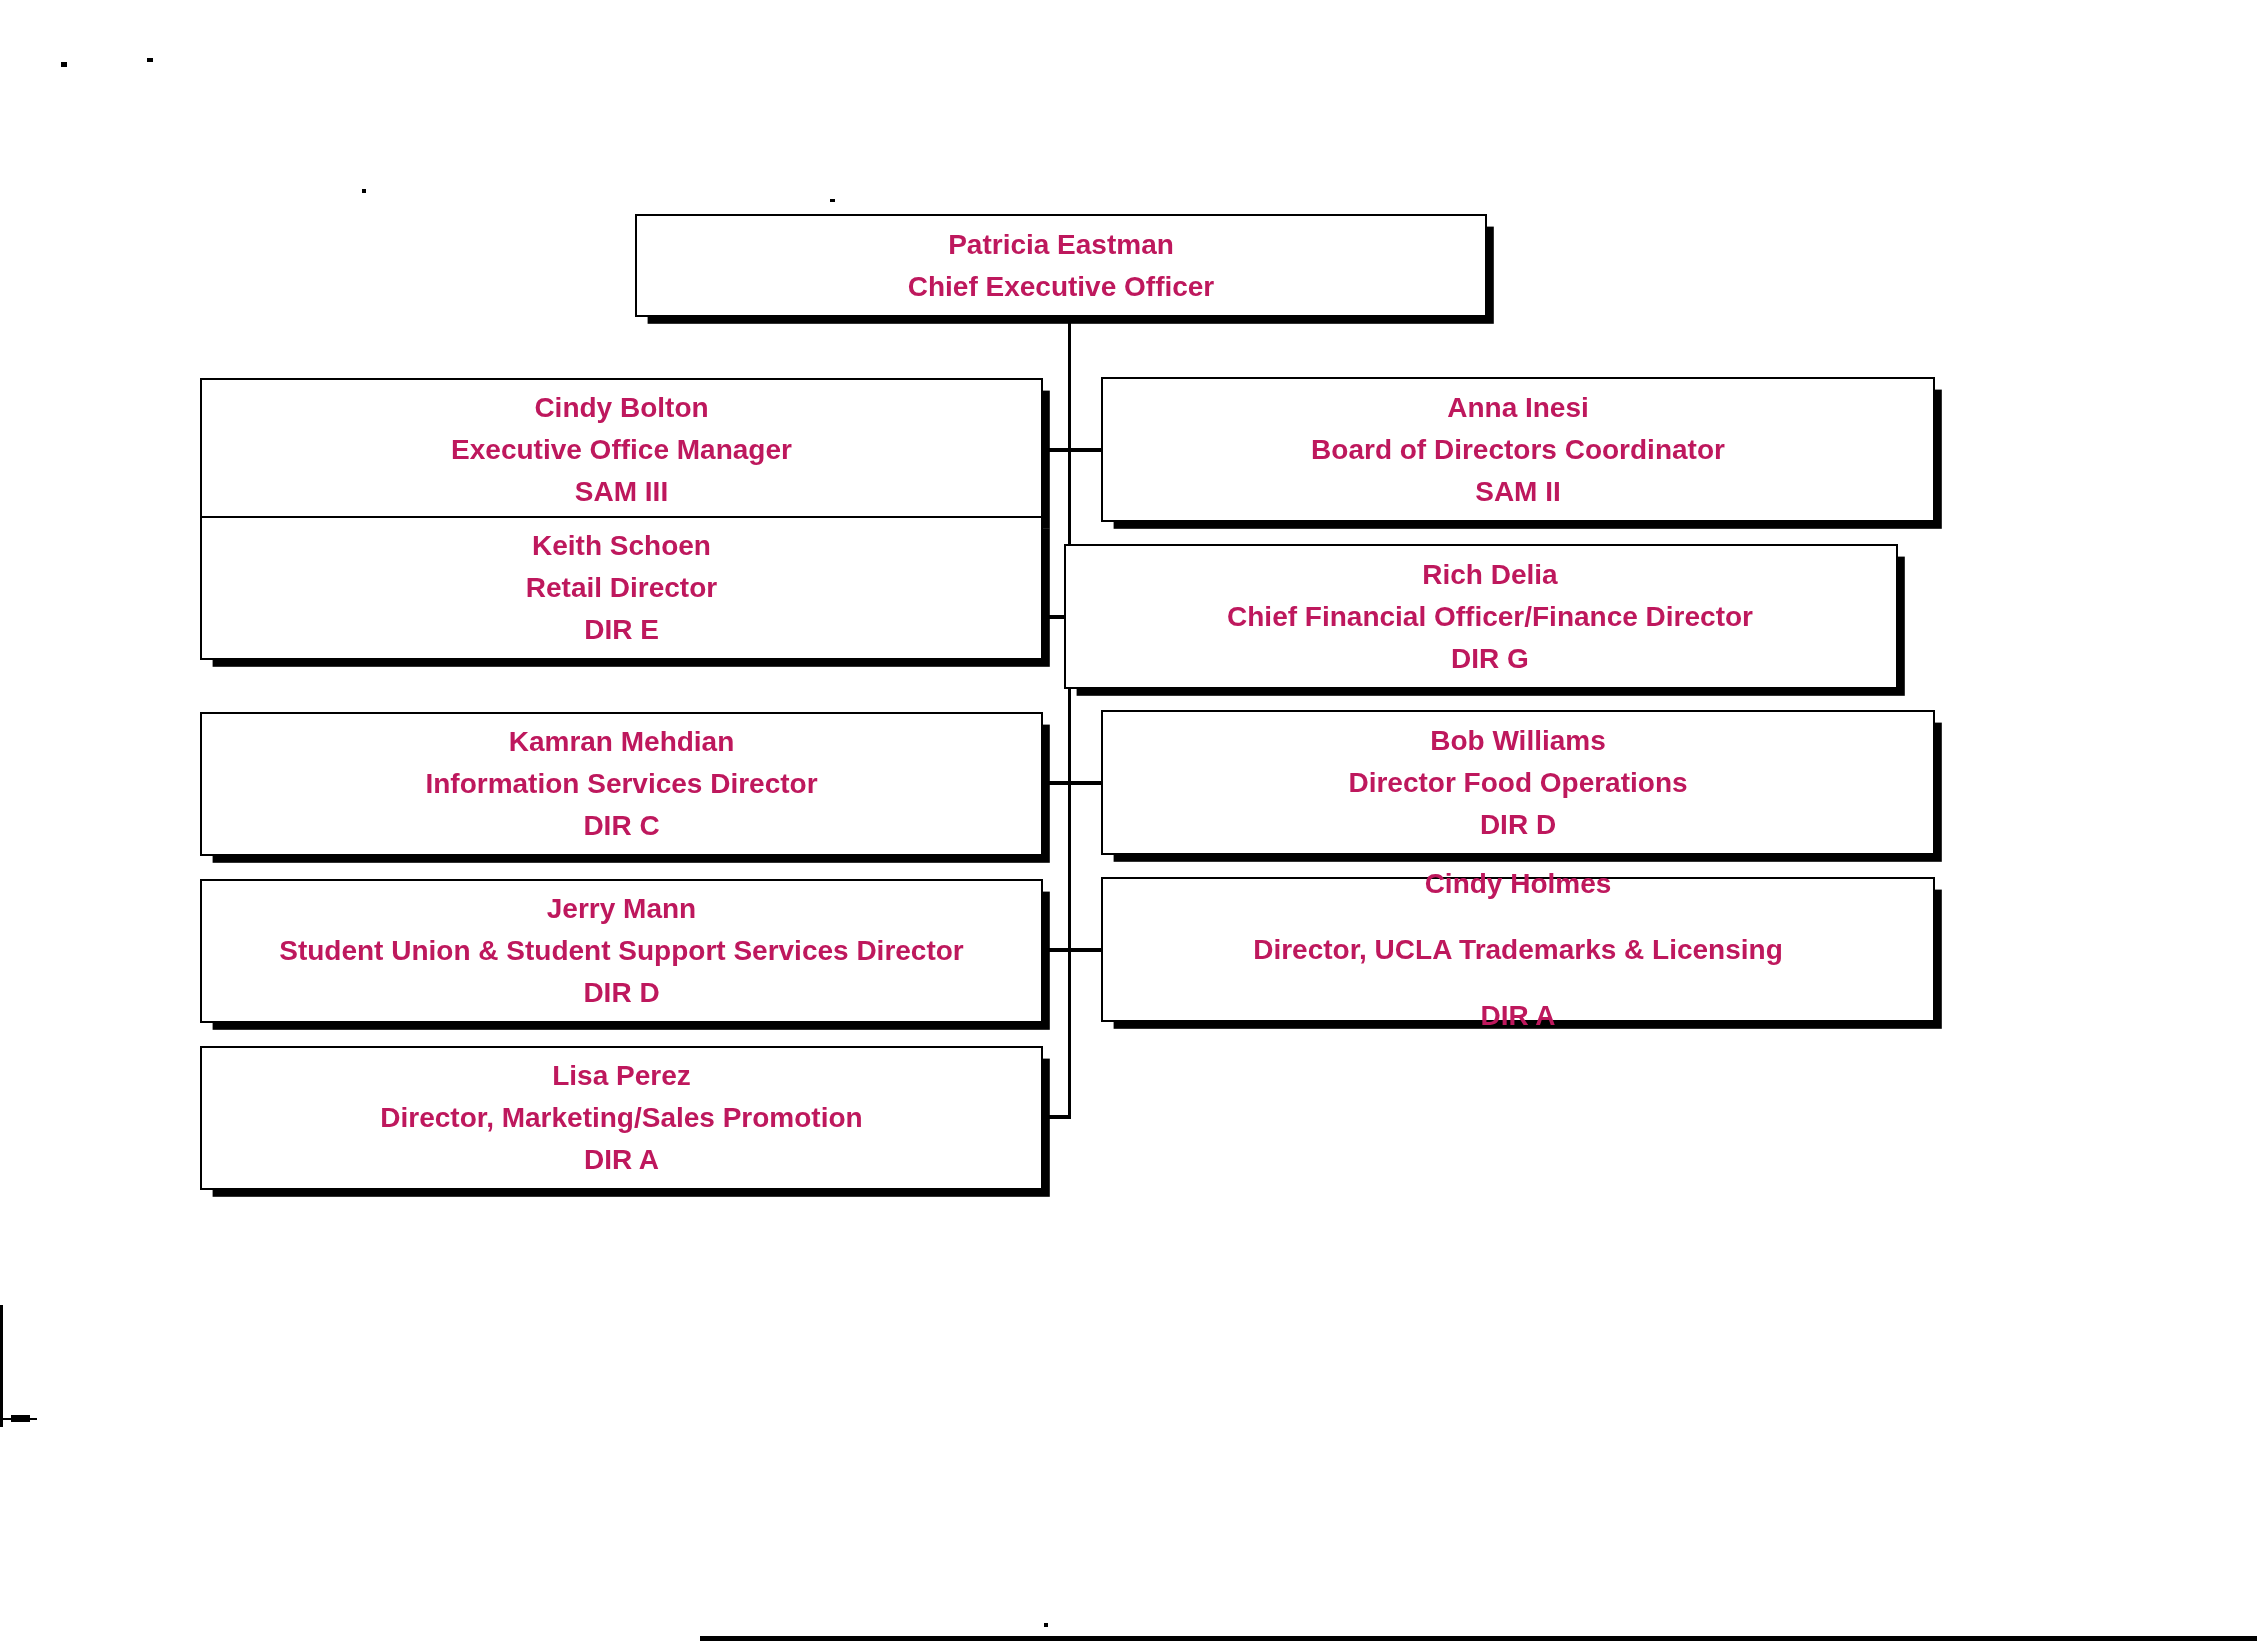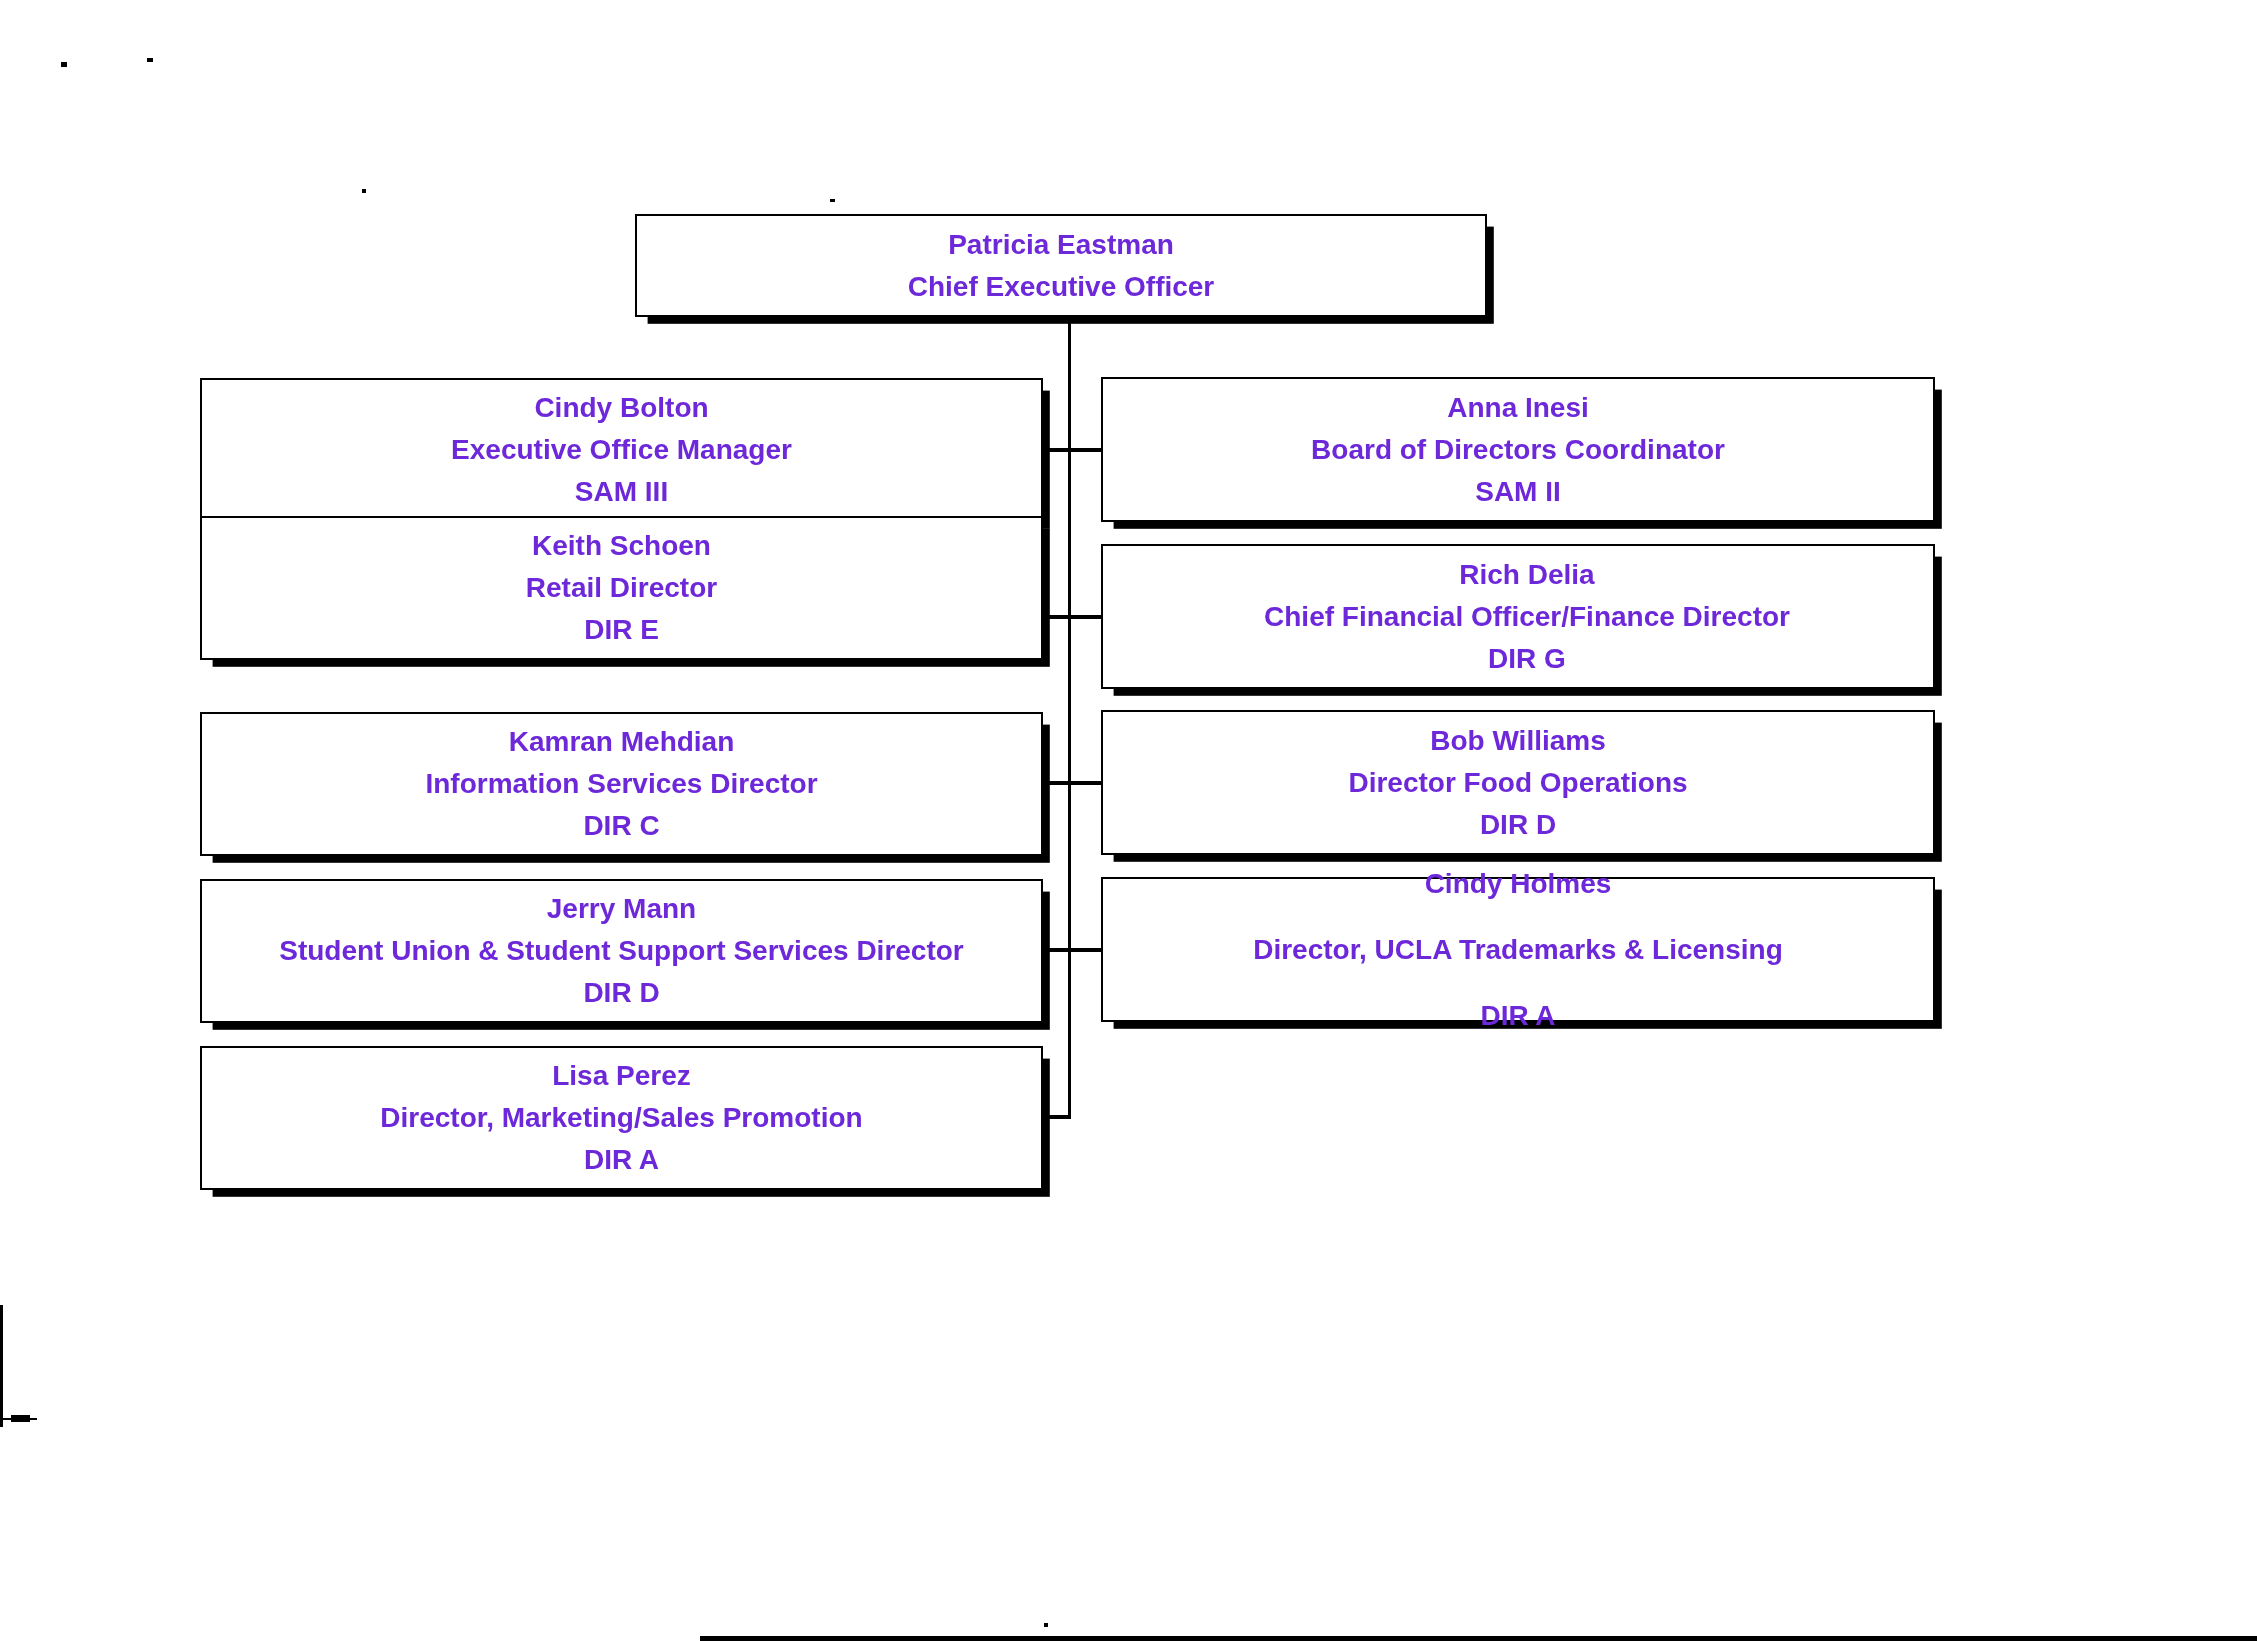--- a/index.html
+++ b/index.html
@@ -25,21 +25,21 @@
     flex-direction: column;
     justify-content: center;
     align-items: center;
     text-align: center;
     z-index: 2;
   }
   .org-box .line {
     font-weight: bold;
     font-size: 28px;
     line-height: 42px;
-    color: #6d28d9;
+    color: #be185d;
     white-space: nowrap;
   }
   .connector {
     position: absolute;
     background: #000000;
     z-index: 1;
   }
   .artifact {
     position: absolute;
     background: #000000;
@@ -88,21 +88,21 @@
     <div class="line">Lisa Perez</div>
     <div class="line">Director, Marketing/Sales Promotion</div>
     <div class="line">DIR A</div>
   </div>
 
   <div class="org-box" style="left:1101px; top:377px; width:834px; height:145px;">
     <div class="line">Anna Inesi</div>
     <div class="line">Board of Directors Coordinator</div>
     <div class="line">SAM II</div>
   </div>
-  <div class="org-box" style="left:1101px; top:544px; width:834px; height:145px;padding-left:18px;">
+  <div class="org-box" style="left:1064px; top:544px; width:834px; height:145px;padding-left:18px;">
     <div class="line">Rich Delia</div>
     <div class="line">Chief Financial Officer/Finance Director</div>
     <div class="line">DIR G</div>
   </div>
   <div class="org-box" style="left:1101px; top:710px; width:834px; height:145px;">
     <div class="line">Bob Williams</div>
     <div class="line">Director Food Operations</div>
     <div class="line">DIR D</div>
   </div>
   <div class="org-box" style="left:1101px; top:877px; width:834px; height:145px;gap:24px;">

